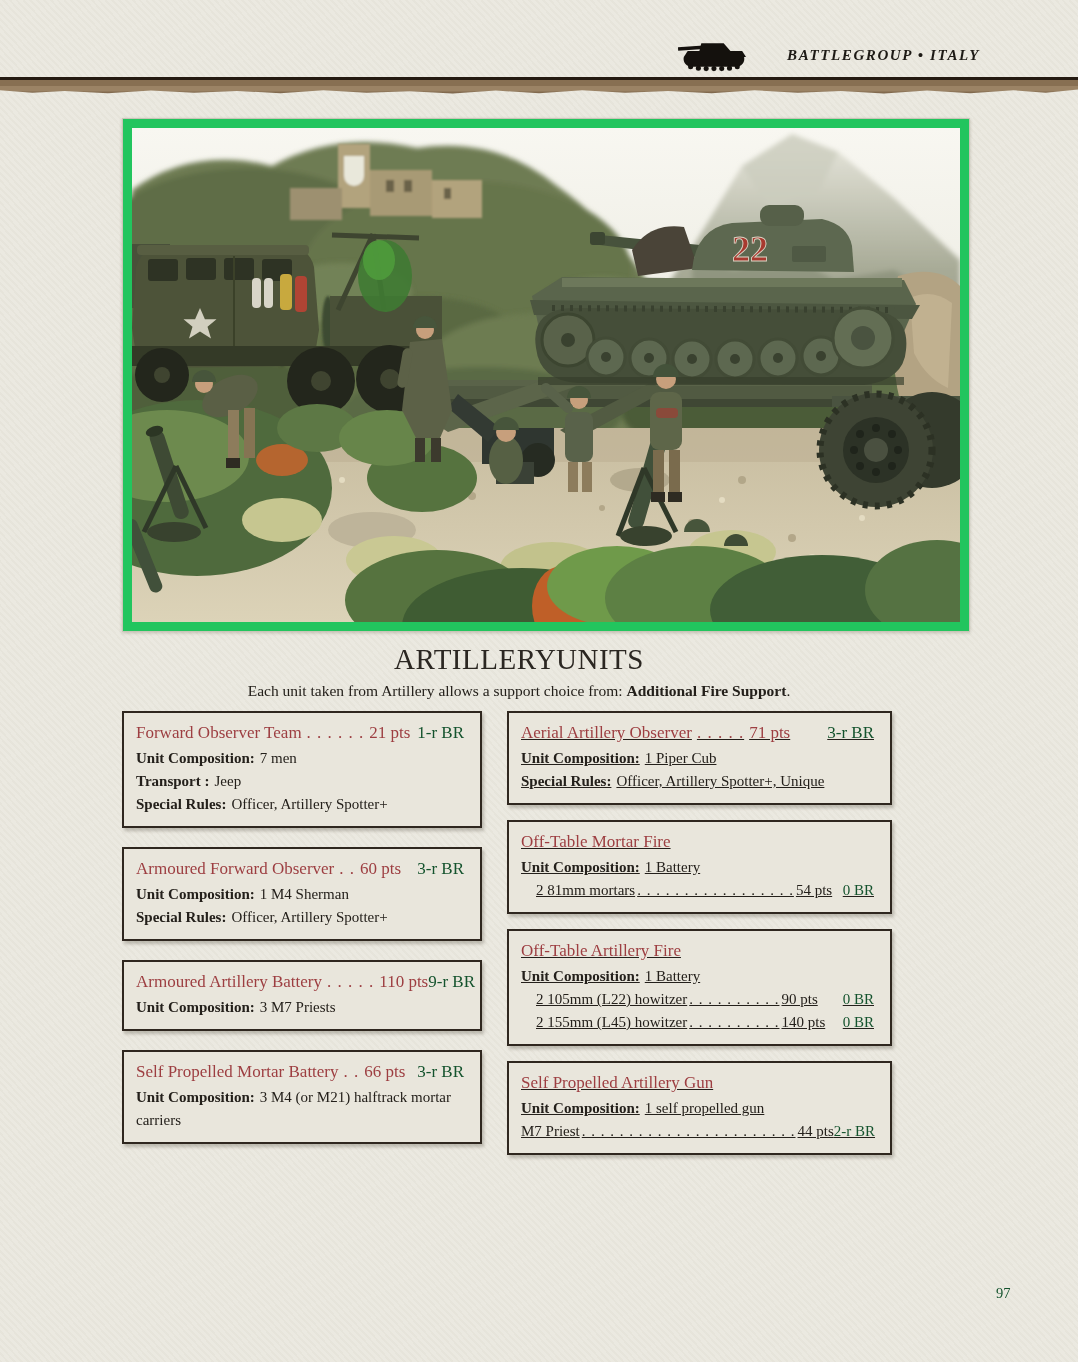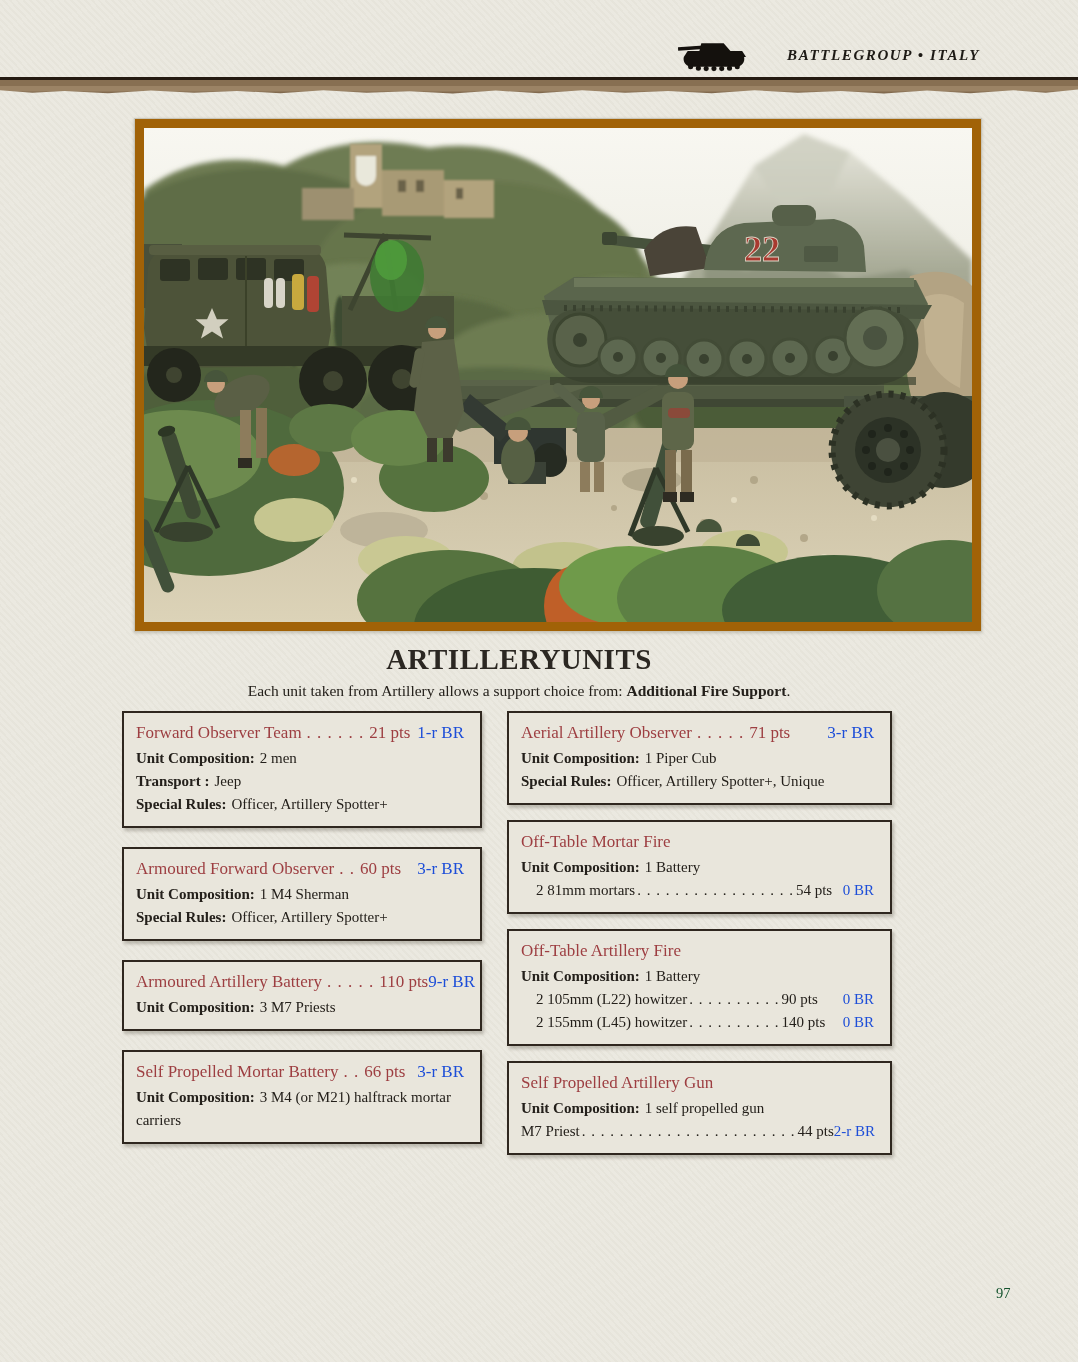--- a/index.html
+++ b/index.html
@@ -10,35 +10,35 @@
     font-family:"Liberation Serif","DejaVu Serif",serif;
     color:#24201b;overflow:hidden;
   }
   .header-row{position:absolute;top:36px;right:98px;display:flex;align-items:center;gap:40px;}
   .brand{font-style:italic;font-weight:bold;font-size:15px;letter-spacing:1.6px;color:#1d1a15;}
   .tank-logo{width:70px;height:38px;}
   .rule{position:absolute;top:77px;left:0;width:1078px;height:17px;
     background:linear-gradient(to bottom,#241a11 0 18%, #876f52 18% 55%, #9b8365 55% 80%, #6d563c 100%);
     clip-path:polygon(0 0,100% 0,100% 74%,97% 92%,94% 78%,90% 95%,86% 80%,82% 97%,78% 82%,74% 93%,70% 78%,66% 96%,62% 82%,58% 92%,54% 78%,50% 95%,46% 80%,42% 97%,38% 84%,34% 92%,30% 78%,26% 96%,22% 82%,18% 93%,14% 79%,10% 95%,6% 83%,3% 92%,0 78%);
   }
-  .photo-frame{position:absolute;top:118px;left:134px;background:#a16207;border:1px solid #c9c5b7;padding:9px;box-shadow:0 1px 3px rgba(80,70,50,.25);}
+  .photo-frame{position:absolute;top:118px;left:122px;background:#22c55e;border:1px solid #c9c5b7;padding:9px;box-shadow:0 1px 3px rgba(80,70,50,.25);}
   .photo{display:block;width:828px;height:494px;}
   .content{position:absolute;top:641px;left:122px;width:794px;}
-  .section-title{font-size:29px;font-weight:bold;text-align:center;letter-spacing:.5px;word-spacing:-7px;color:#2b2722;line-height:36px;margin:0;}
+  .section-title{font-size:29px;font-weight:normal;text-align:center;letter-spacing:.5px;word-spacing:-7px;color:#2b2722;line-height:36px;margin:0;}
   .section-intro{font-size:15.5px;text-align:center;line-height:24px;margin:2px 0 0;}
   .columns{display:flex;gap:25px;margin-top:8px;align-items:flex-start;}
   .col{display:flex;flex-direction:column;width:360px;}
   .col-left{gap:19px;}
-  .col-right{width:385px;gap:15px;}
+  .col-right{width:385px;gap:15px;text-decoration:underline;}
   .card{background:#e9e6dc;border:2px solid #2f271f;padding:6px 12px 10px;box-shadow:2px 3px 3px rgba(70,60,45,.28);}
   .card-title-row{display:flex;align-items:baseline;font-size:17px;line-height:28px;white-space:nowrap;}
   .red{color:#9d3e41;}
   .dots{margin:0 5px;letter-spacing:1px;white-space:pre;}
   .spacer{flex:1;}
-  .br{color:#1d4ed8;padding-right:4px;}
+  .br{color:#14532d;padding-right:4px;}
   .card-line{font-size:15px;line-height:23px;}
   .card-line b{margin-right:5px;}
   .opt-row{display:flex;align-items:baseline;font-size:15px;line-height:23px;white-space:nowrap;}
   .opt-row .dots{margin:0 2px;}
   .indent{padding-left:15px;}
   .pageno{position:absolute;top:1285px;left:996px;font-size:14.5px;color:#14532d;}
 </style>
 </head>
 <body>
 
@@ -373,21 +373,21 @@
     <div class="col col-left">
 
       <div class="card">
         <div class="card-title-row">
           <span class="red">Forward Observer Team</span>
           <span class="red dots">. . . . . .</span>
           <span class="red">21 pts</span>
           <span class="spacer"></span>
           <span class="br">1-r BR</span>
         </div>
-        <div class="card-line"><b>Unit Composition:</b><span>2 men</span></div>
+        <div class="card-line"><b>Unit Composition:</b><span>7 men</span></div>
         <div class="card-line"><b>Transport :</b><span>Jeep</span></div>
         <div class="card-line"><b>Special Rules:</b><span>Officer, Artillery Spotter+</span></div>
       </div>
 
       <div class="card">
         <div class="card-title-row">
           <span class="red">Armoured Forward Observer</span>
           <span class="red dots">. .</span>
           <span class="red">60 pts</span>
           <span class="spacer"></span>

